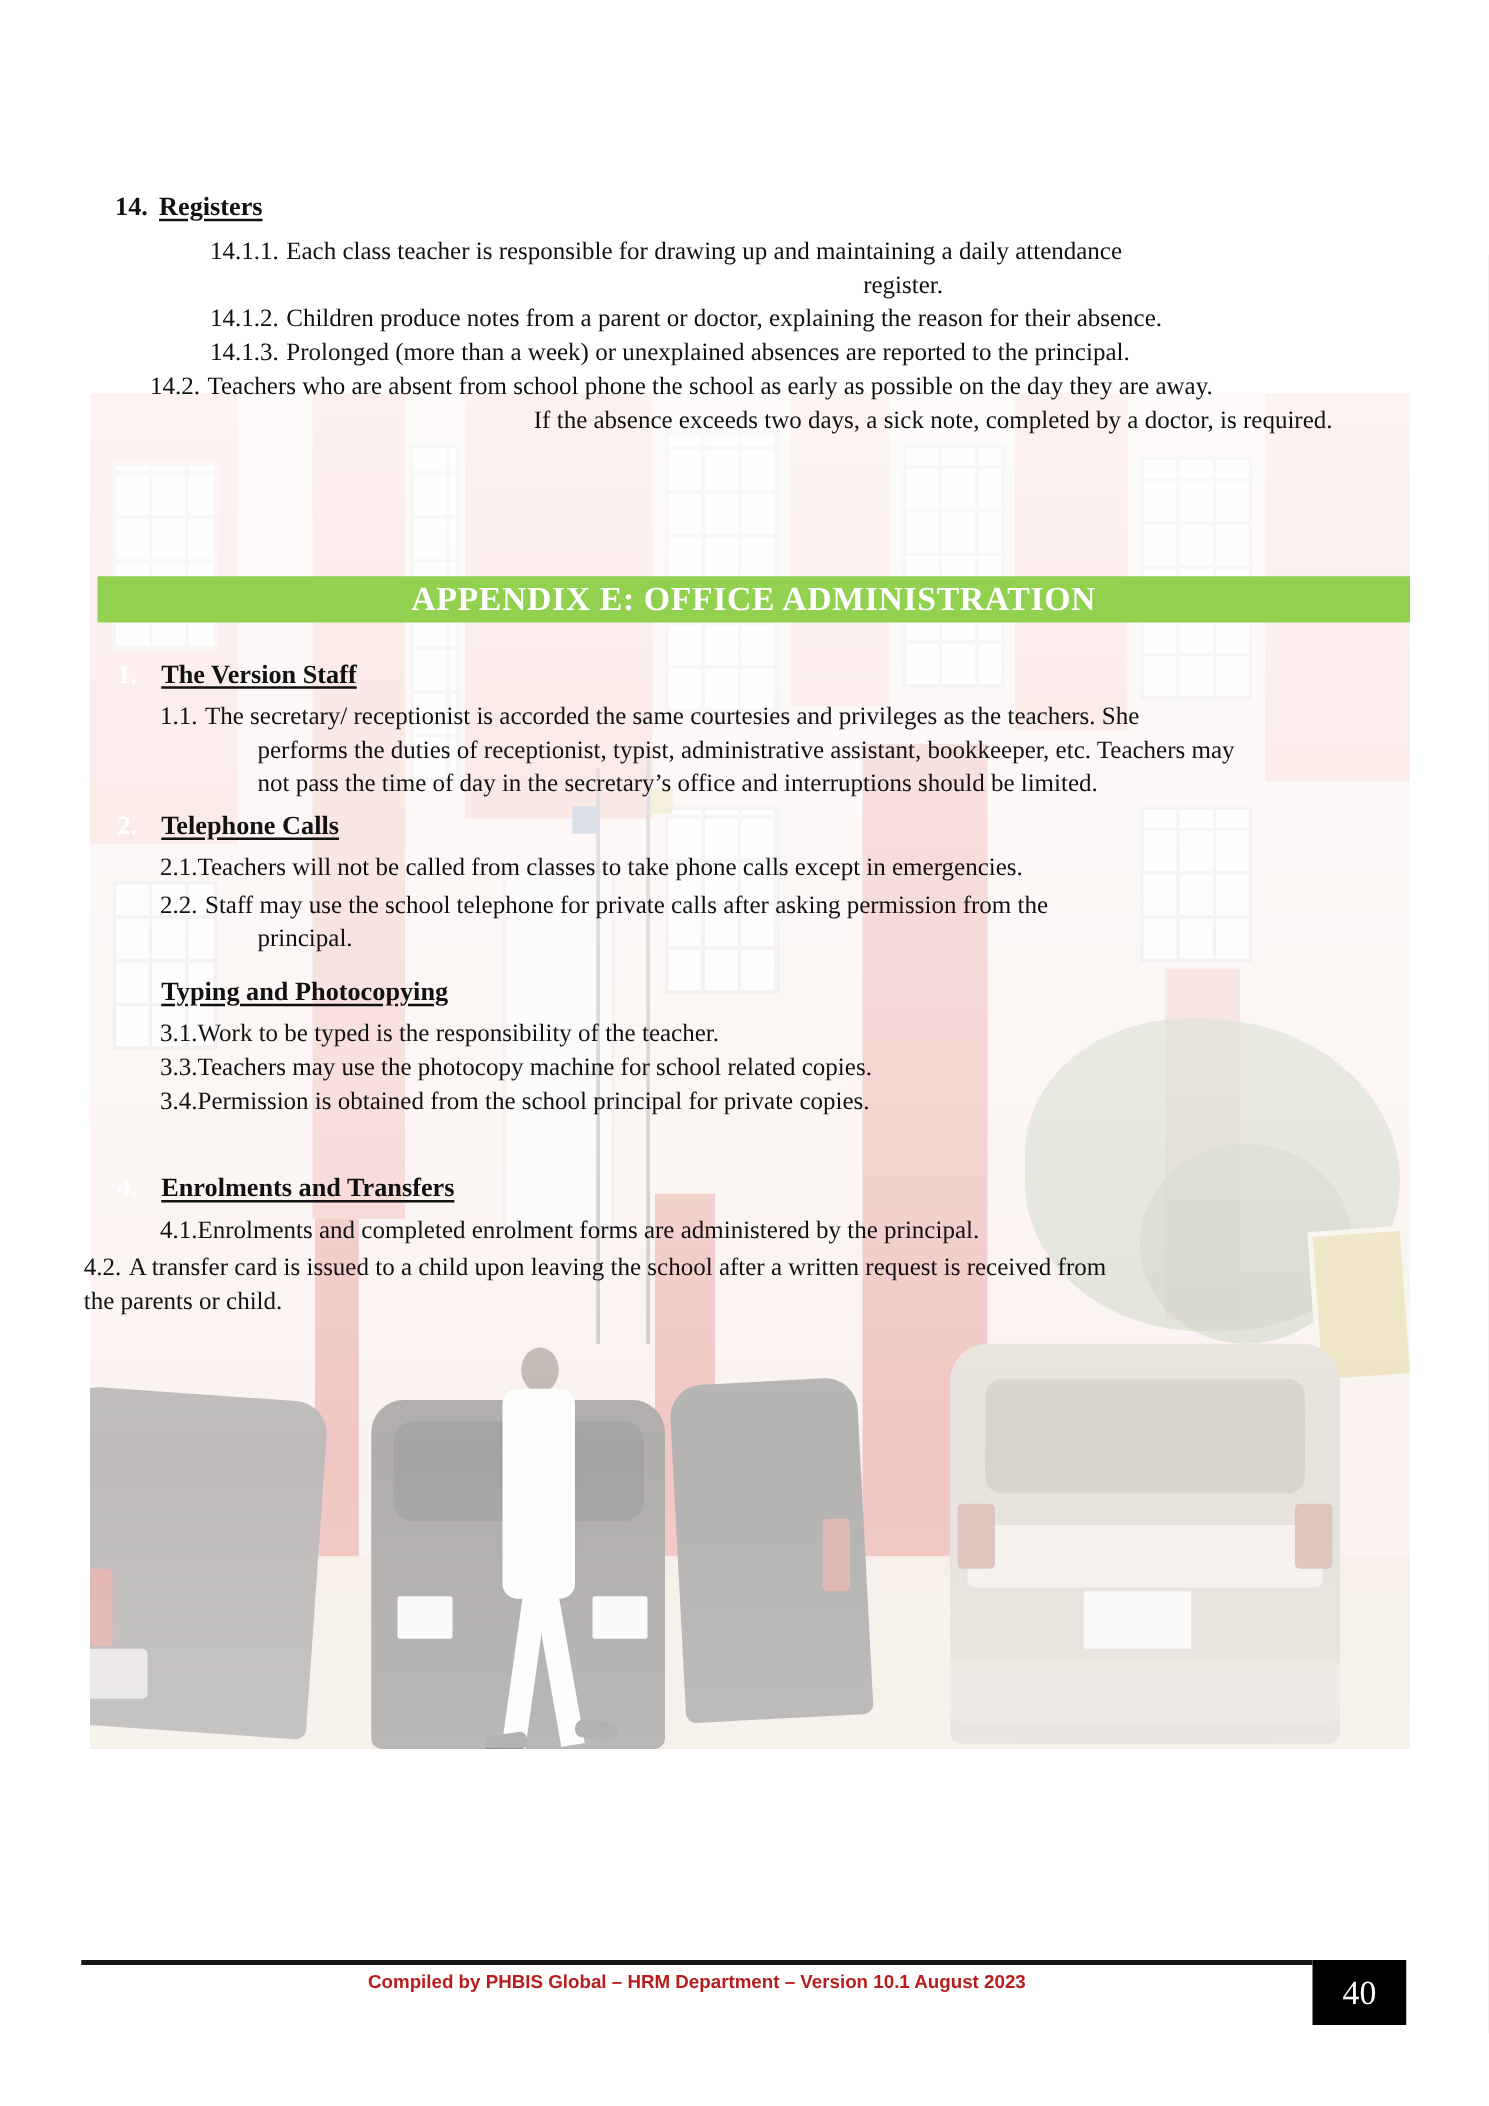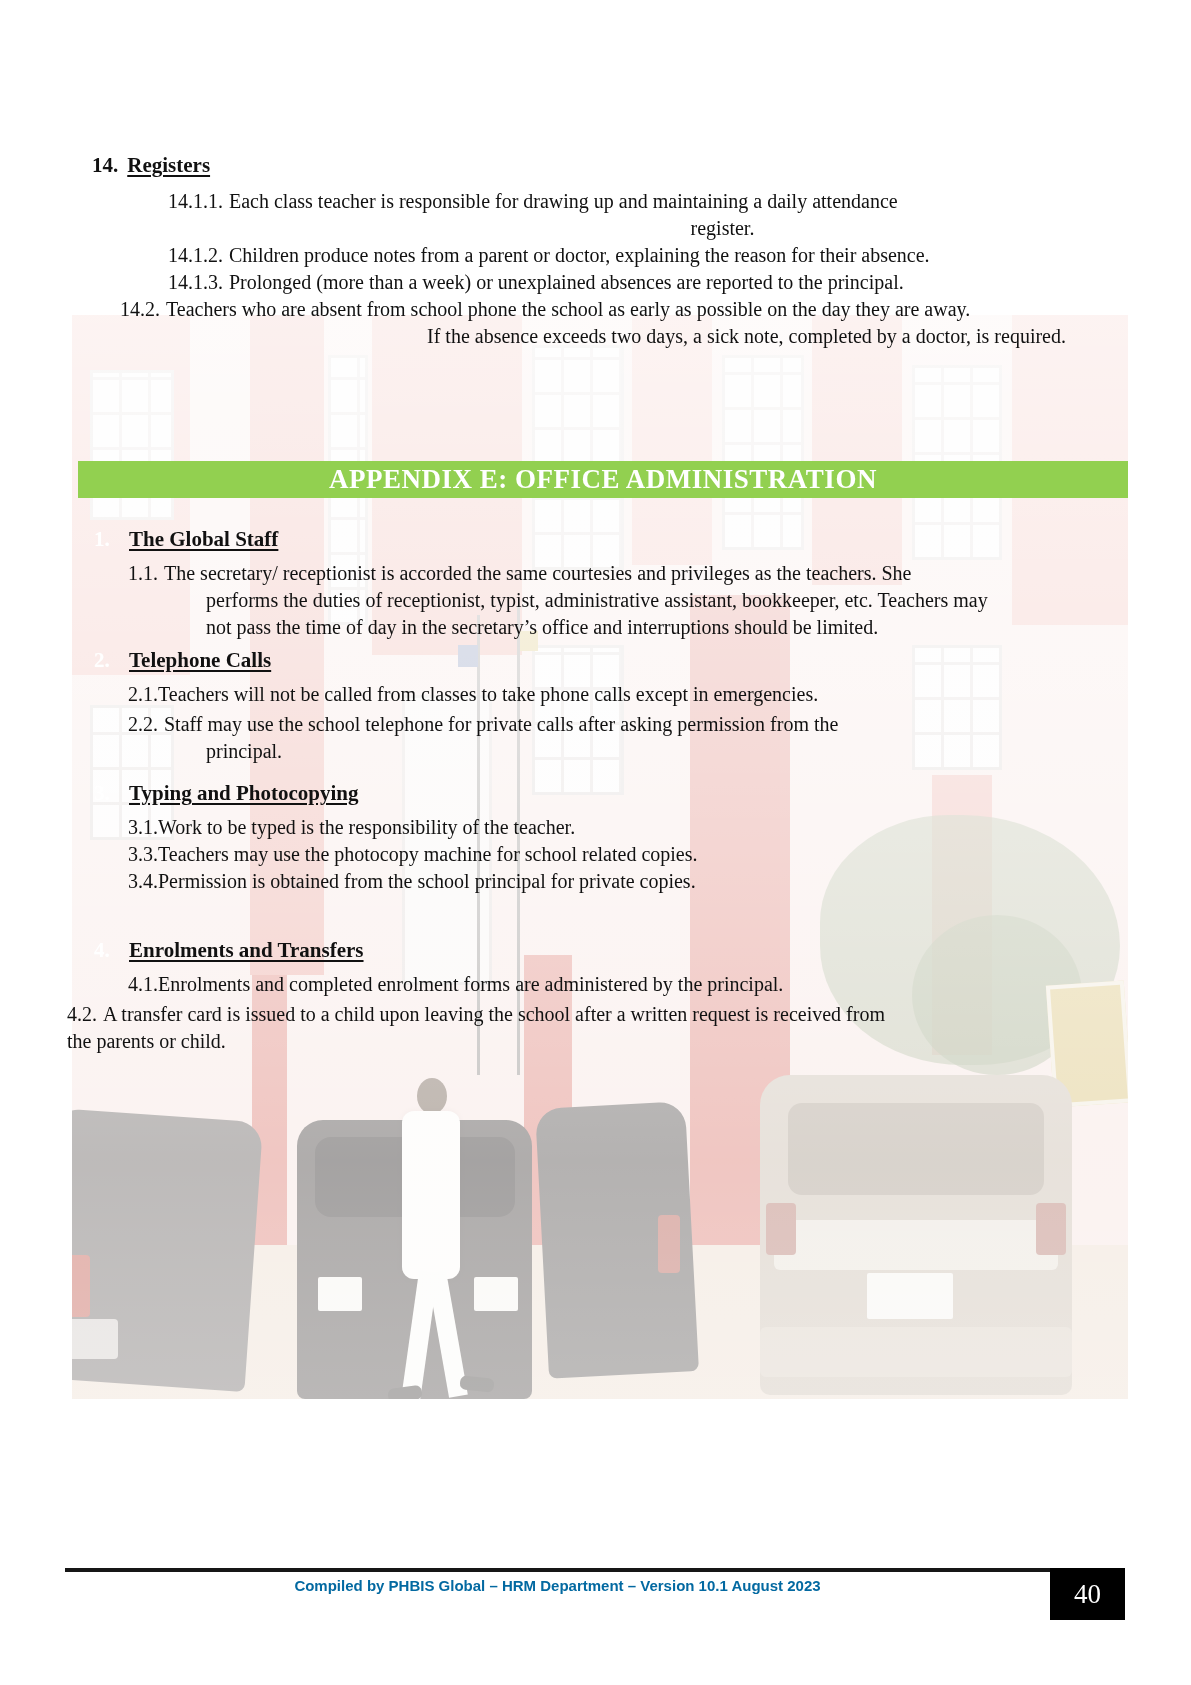--- a/index.html
+++ b/index.html
@@ -58,21 +58,21 @@
     font-size:27px; font-weight:bold; letter-spacing:0.5px;
   }
 
   .sec-heading { padding-left:78px; font-size:21px; font-weight:bold; line-height:30px; margin-bottom:6px; }
   .sec-num { display:inline-block; width:35px; color:rgba(255,255,255,0.93);
              text-shadow:0 0 1px rgba(255,255,255,0.5); }
 
   
   .footer-rule { position:absolute; left:65px; top:1568px; width:985px; height:4px; background:#161616; }
   .footer-text { position:absolute; left:65px; top:1577px; width:985px; text-align:center;
-    font-family:"Liberation Sans","DejaVu Sans",sans-serif; font-weight:bold; font-size:15px; color:#0369a1; }
+    font-family:"Liberation Sans","DejaVu Sans",sans-serif; font-weight:bold; font-size:15px; color:#b91c1c; }
   .page-box { position:absolute; left:1050px; top:1568px; width:75px; height:52px; background:#000;
     display:flex; align-items:center; justify-content:center; }
   .page-num { color:#fff; font-size:27px; font-family:"Liberation Serif",serif; }
 </style>
 </head>
 <body>
 
 <div class="page">
 
   <div class="photo">
@@ -153,21 +153,21 @@
     <div class="line pl-104"><span class="num g6">14.2.</span><span>Teachers who are absent from school phone the school as early as possible on the day they are away.</span></div>
     <div class="line right-line"><span>If the absence exceeds two days, a sick note, completed by a doctor, is required.</span></div>
   </div>
 
   <div class="banner" style="background:#92D050;color:#FFFFFF;">
     <span>APPENDIX E: OFFICE ADMINISTRATION</span>
   </div>
 
   <div class="abs" style="top:524px;">
     <div class="sec-heading">
-      <span class="sec-num">1.</span><span class="u">The Global Staff</span>
+      <span class="sec-num">1.</span><span class="u">The Version Staff</span>
     </div>
     <div class="line pl-112"><span class="num g6">1.1.</span><span>The secretary/ receptionist is accorded the same courtesies and privileges as the teachers. She</span></div>
     <div class="line pl-190"><span>performs the duties of receptionist, typist, administrative assistant, bookkeeper, etc. Teachers may</span></div>
     <div class="line pl-190"><span>not pass the time of day in the secretary’s office and interruptions should be limited.</span></div>
   </div>
 
   <div class="abs" style="top:645px;">
     <div class="sec-heading">
       <span class="sec-num">2.</span><span class="u">Telephone Calls</span>
     </div>

